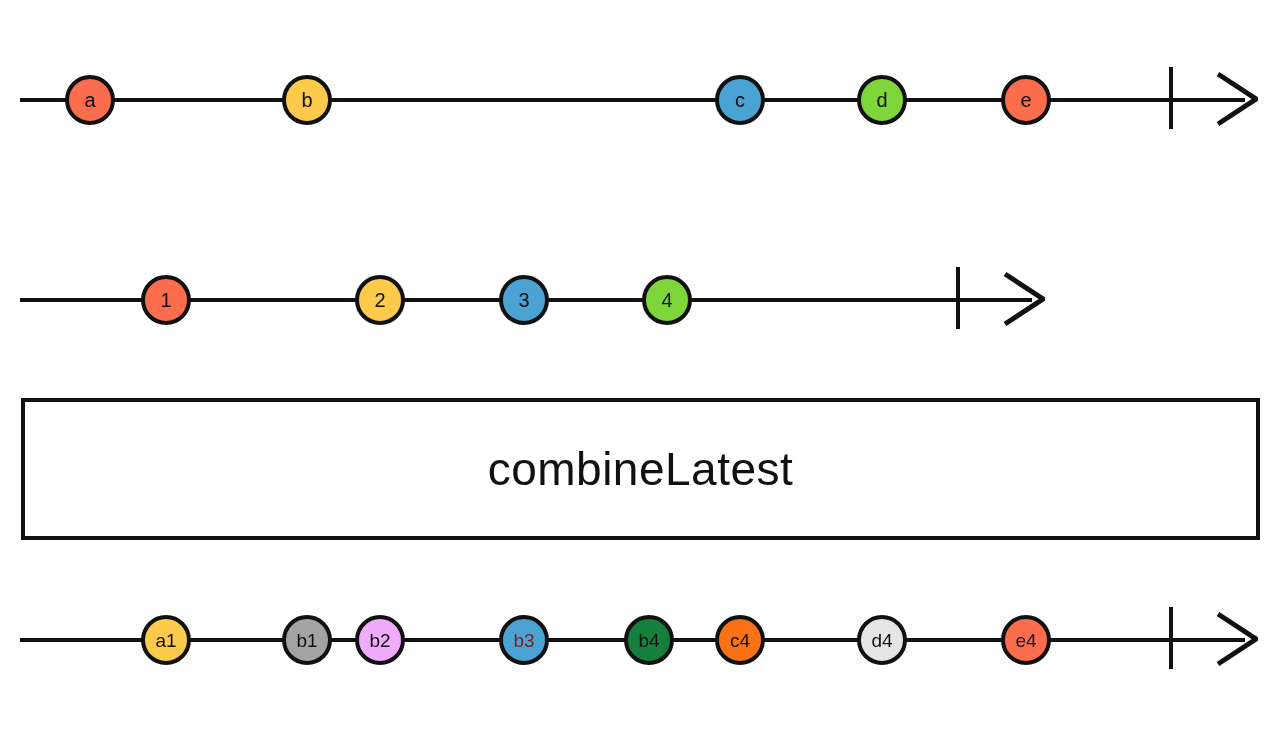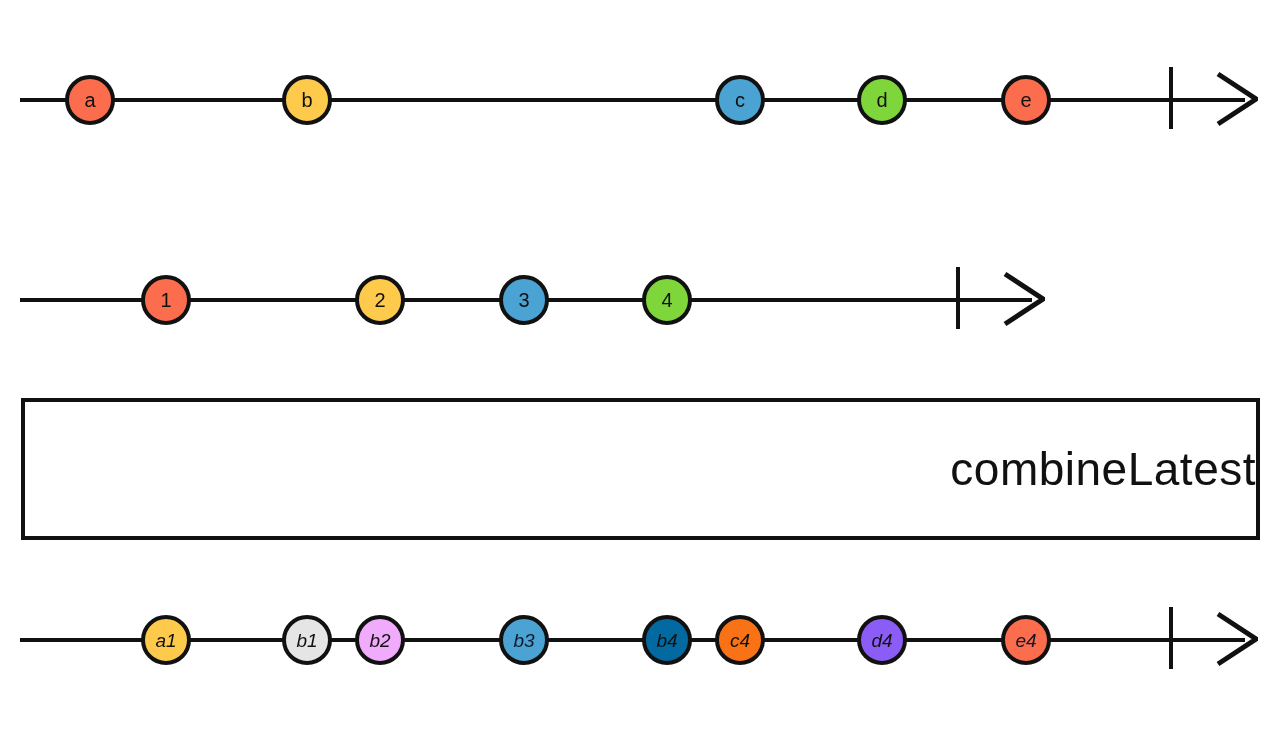--- a/index.html
+++ b/index.html
@@ -67,21 +67,21 @@
     font-size: 19px;
   }
   
   .op-box {
     position: absolute;
     box-sizing: border-box;
     border: 4px solid #111111;
     background: #ffffff;
     display: flex;
     align-items: center;
-    justify-content: flex-end;
+    justify-content: center;
   }
   .op-label {
     font-family: "Liberation Sans", sans-serif;
     font-size: 46px;
     color: #1a1a1a;
     letter-spacing: 0.5px;
     line-height: 1;
   }
 </style>
 </head>
@@ -105,31 +105,31 @@
       <div class="tl-line" style="left: 20px; width: 1012px; background: rgb(17, 17, 17);"></div>
       <div class="tl-tick" style="left: 956px; background: rgb(17, 17, 17);"></div>
       <div class="tl-arrow" style="left: 1003px;"><svg width="42" height="62" viewBox="0 0 42 62">
           <polyline points="2,6 40,31 2,56" fill="none" stroke="#111111" stroke-width="5" stroke-linecap="butt" stroke-linejoin="miter"></polyline>
         </svg></div>
       <div class="marble" style="left: 166px; background: rgb(251, 109, 76); border-color: rgb(17, 17, 17); color: rgb(17, 17, 17);">1</div>
       <div class="marble" style="left: 380px; background: rgb(253, 202, 76); border-color: rgb(17, 17, 17); color: rgb(17, 17, 17);">2</div>
       <div class="marble" style="left: 524px; background: rgb(75, 163, 211); border-color: rgb(17, 17, 17); color: rgb(17, 17, 17);">3</div>
       <div class="marble" style="left: 667px; background: rgb(126, 214, 59); border-color: rgb(17, 17, 17); color: rgb(17, 17, 17);">4</div>
     </div>
-    <div class="timeline" style="top: 590px; font-style: italic;">
+    <div class="timeline" style="top: 590px;">
       <div class="tl-line" style="left: 20px; width: 1225px; background: rgb(17, 17, 17);"></div>
       <div class="tl-tick" style="left: 1169px; background: rgb(17, 17, 17);"></div>
       <div class="tl-arrow" style="left: 1216px;"><svg width="42" height="62" viewBox="0 0 42 62">
           <polyline points="2,6 40,31 2,56" fill="none" stroke="#111111" stroke-width="5" stroke-linecap="butt" stroke-linejoin="miter"></polyline>
         </svg></div>
       <div class="marble wide" style="left: 166px; background: rgb(253, 202, 76); border-color: rgb(17, 17, 17); color: rgb(17, 17, 17);">a1</div>
-      <div class="marble wide" style="left: 307px; background: #e5e5e5; border-color: rgb(17, 17, 17); color: rgb(17, 17, 17);">b1</div>
+      <div class="marble wide" style="left: 307px; background: #a3a3a3; border-color: rgb(17, 17, 17); color: rgb(17, 17, 17);">b1</div>
       <div class="marble wide" style="left: 380px; background: #f0abfc; border-color: rgb(17, 17, 17); color: rgb(17, 17, 17);">b2</div>
-      <div class="marble wide" style="left: 524px; background: rgb(75, 163, 211); border-color: rgb(17, 17, 17); color: #0f172a;">b3</div>
-      <div class="marble wide" style="left: 667px; background: #0369a1; border-color: rgb(17, 17, 17); color: rgb(17, 17, 17);">b4</div>
+      <div class="marble wide" style="left: 524px; background: rgb(75, 163, 211); border-color: rgb(17, 17, 17); color: #7f1d1d;">b3</div>
+      <div class="marble wide" style="left: 649px; background: #15803d; border-color: rgb(17, 17, 17); color: rgb(17, 17, 17);">b4</div>
       <div class="marble wide" style="left: 740px; background: #f97316; border-color: rgb(17, 17, 17); color: rgb(17, 17, 17);">c4</div>
-      <div class="marble wide" style="left: 882px; background: #8b5cf6; border-color: rgb(17, 17, 17); color: rgb(17, 17, 17);">d4</div>
+      <div class="marble wide" style="left: 882px; background: #e5e5e5; border-color: rgb(17, 17, 17); color: rgb(17, 17, 17);">d4</div>
       <div class="marble wide" style="left: 1026px; background: rgb(251, 109, 76); border-color: rgb(17, 17, 17); color: #0f172a;">e4</div>
     </div>
     <div class="op-box" style="left: 21px; top: 398px; width: 1239px; height: 142px; border-color: rgb(17, 17, 17);">
     <span class="op-label" style="color: rgb(17, 17, 17);">combineLatest</span>
   </div>
 </div>
 
 </body></html>

